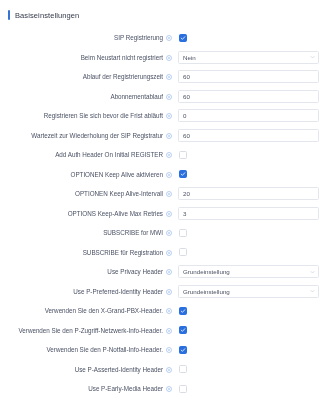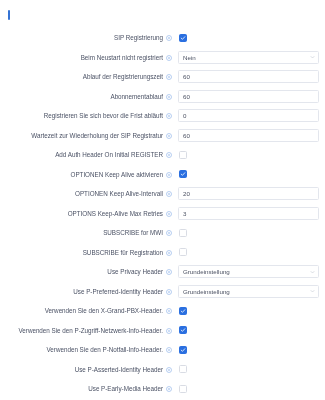--- a/index.html
+++ b/index.html
@@ -159,20 +159,21 @@
   .checkbox svg { display: none; }
   .checkbox.checked svg { display: block; }
 </style>
 </head>
 <body>
 
 <div class="panel">
 
   <div class="section-header">
     <div class="section-bar"></div>
+    <div class="section-title">Basiseinstellungen</div>
   </div>
 
   <div class="form" id="form-rows">
       <div class="row">
         <div class="label-cell">
           <span class="label-text">SIP Registrierung</span>
           <span class="help-icon">
             <svg viewBox="0 0 12 12" width="6" height="6" aria-hidden="true">
               <circle cx="6" cy="6" r="5" fill="none" stroke="#8ab0e8" stroke-width="1.2"></circle>
               <circle cx="6" cy="6" r="1.6" fill="#8ab0e8"></circle>

